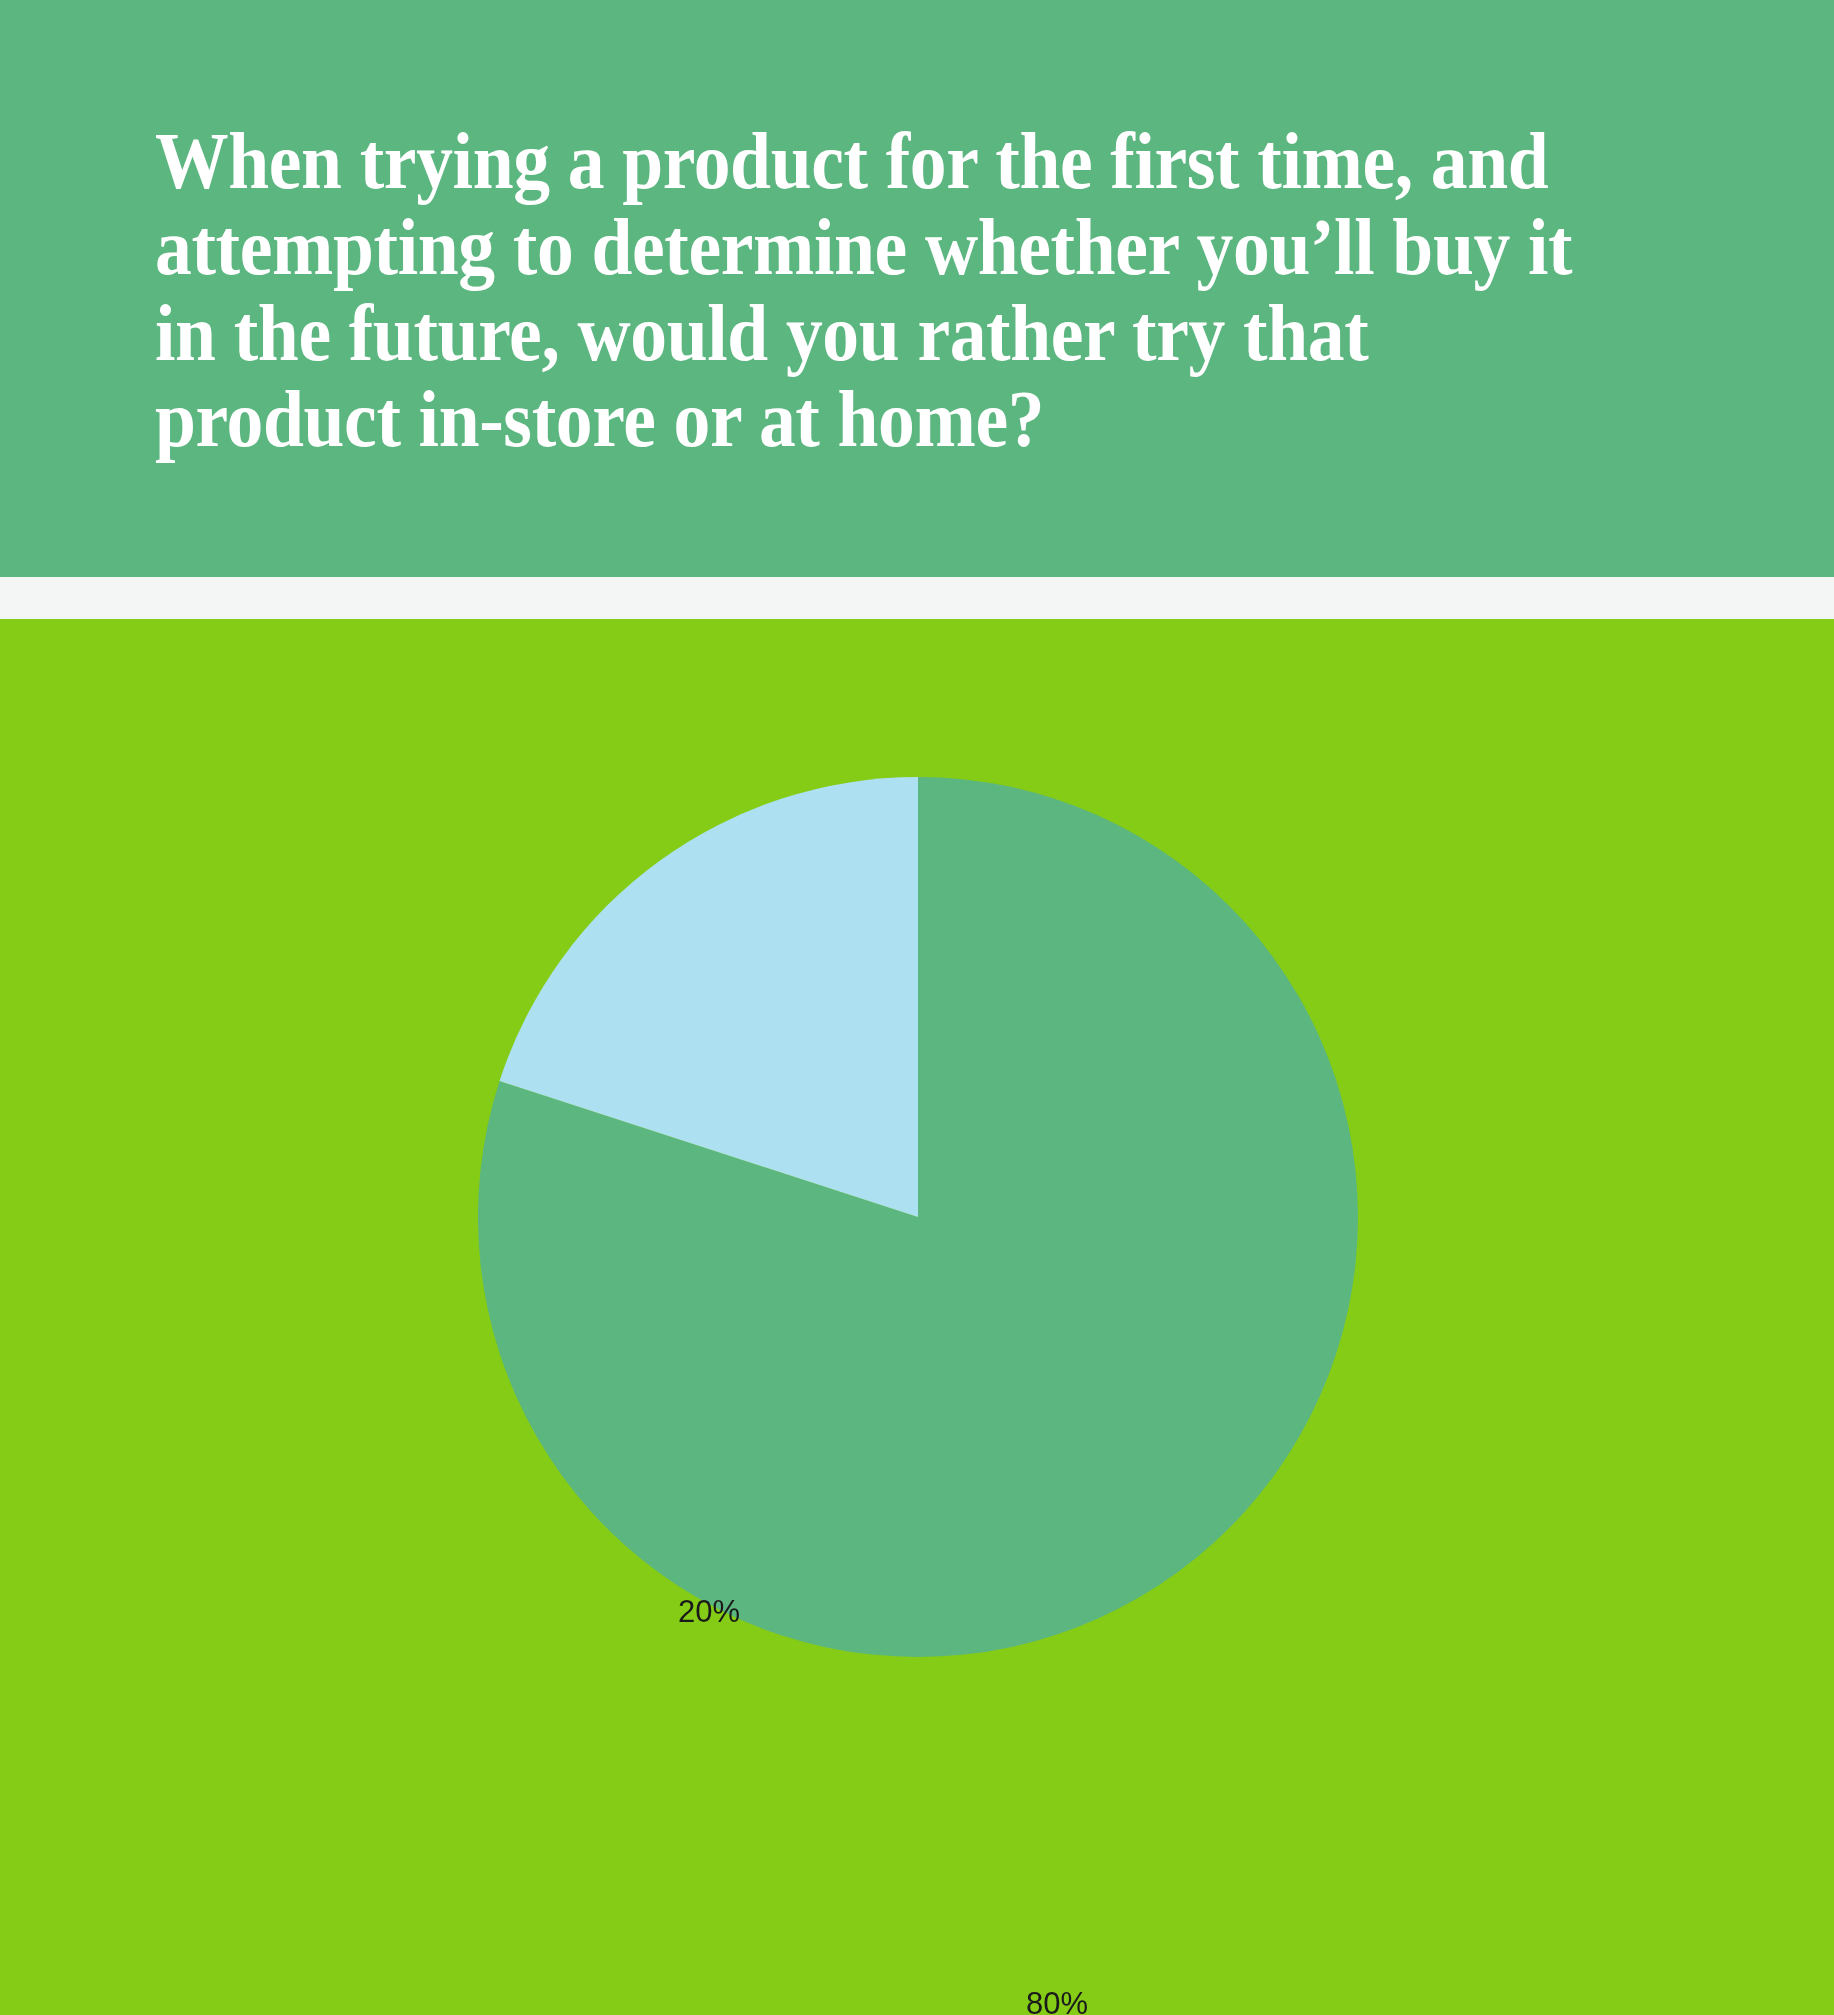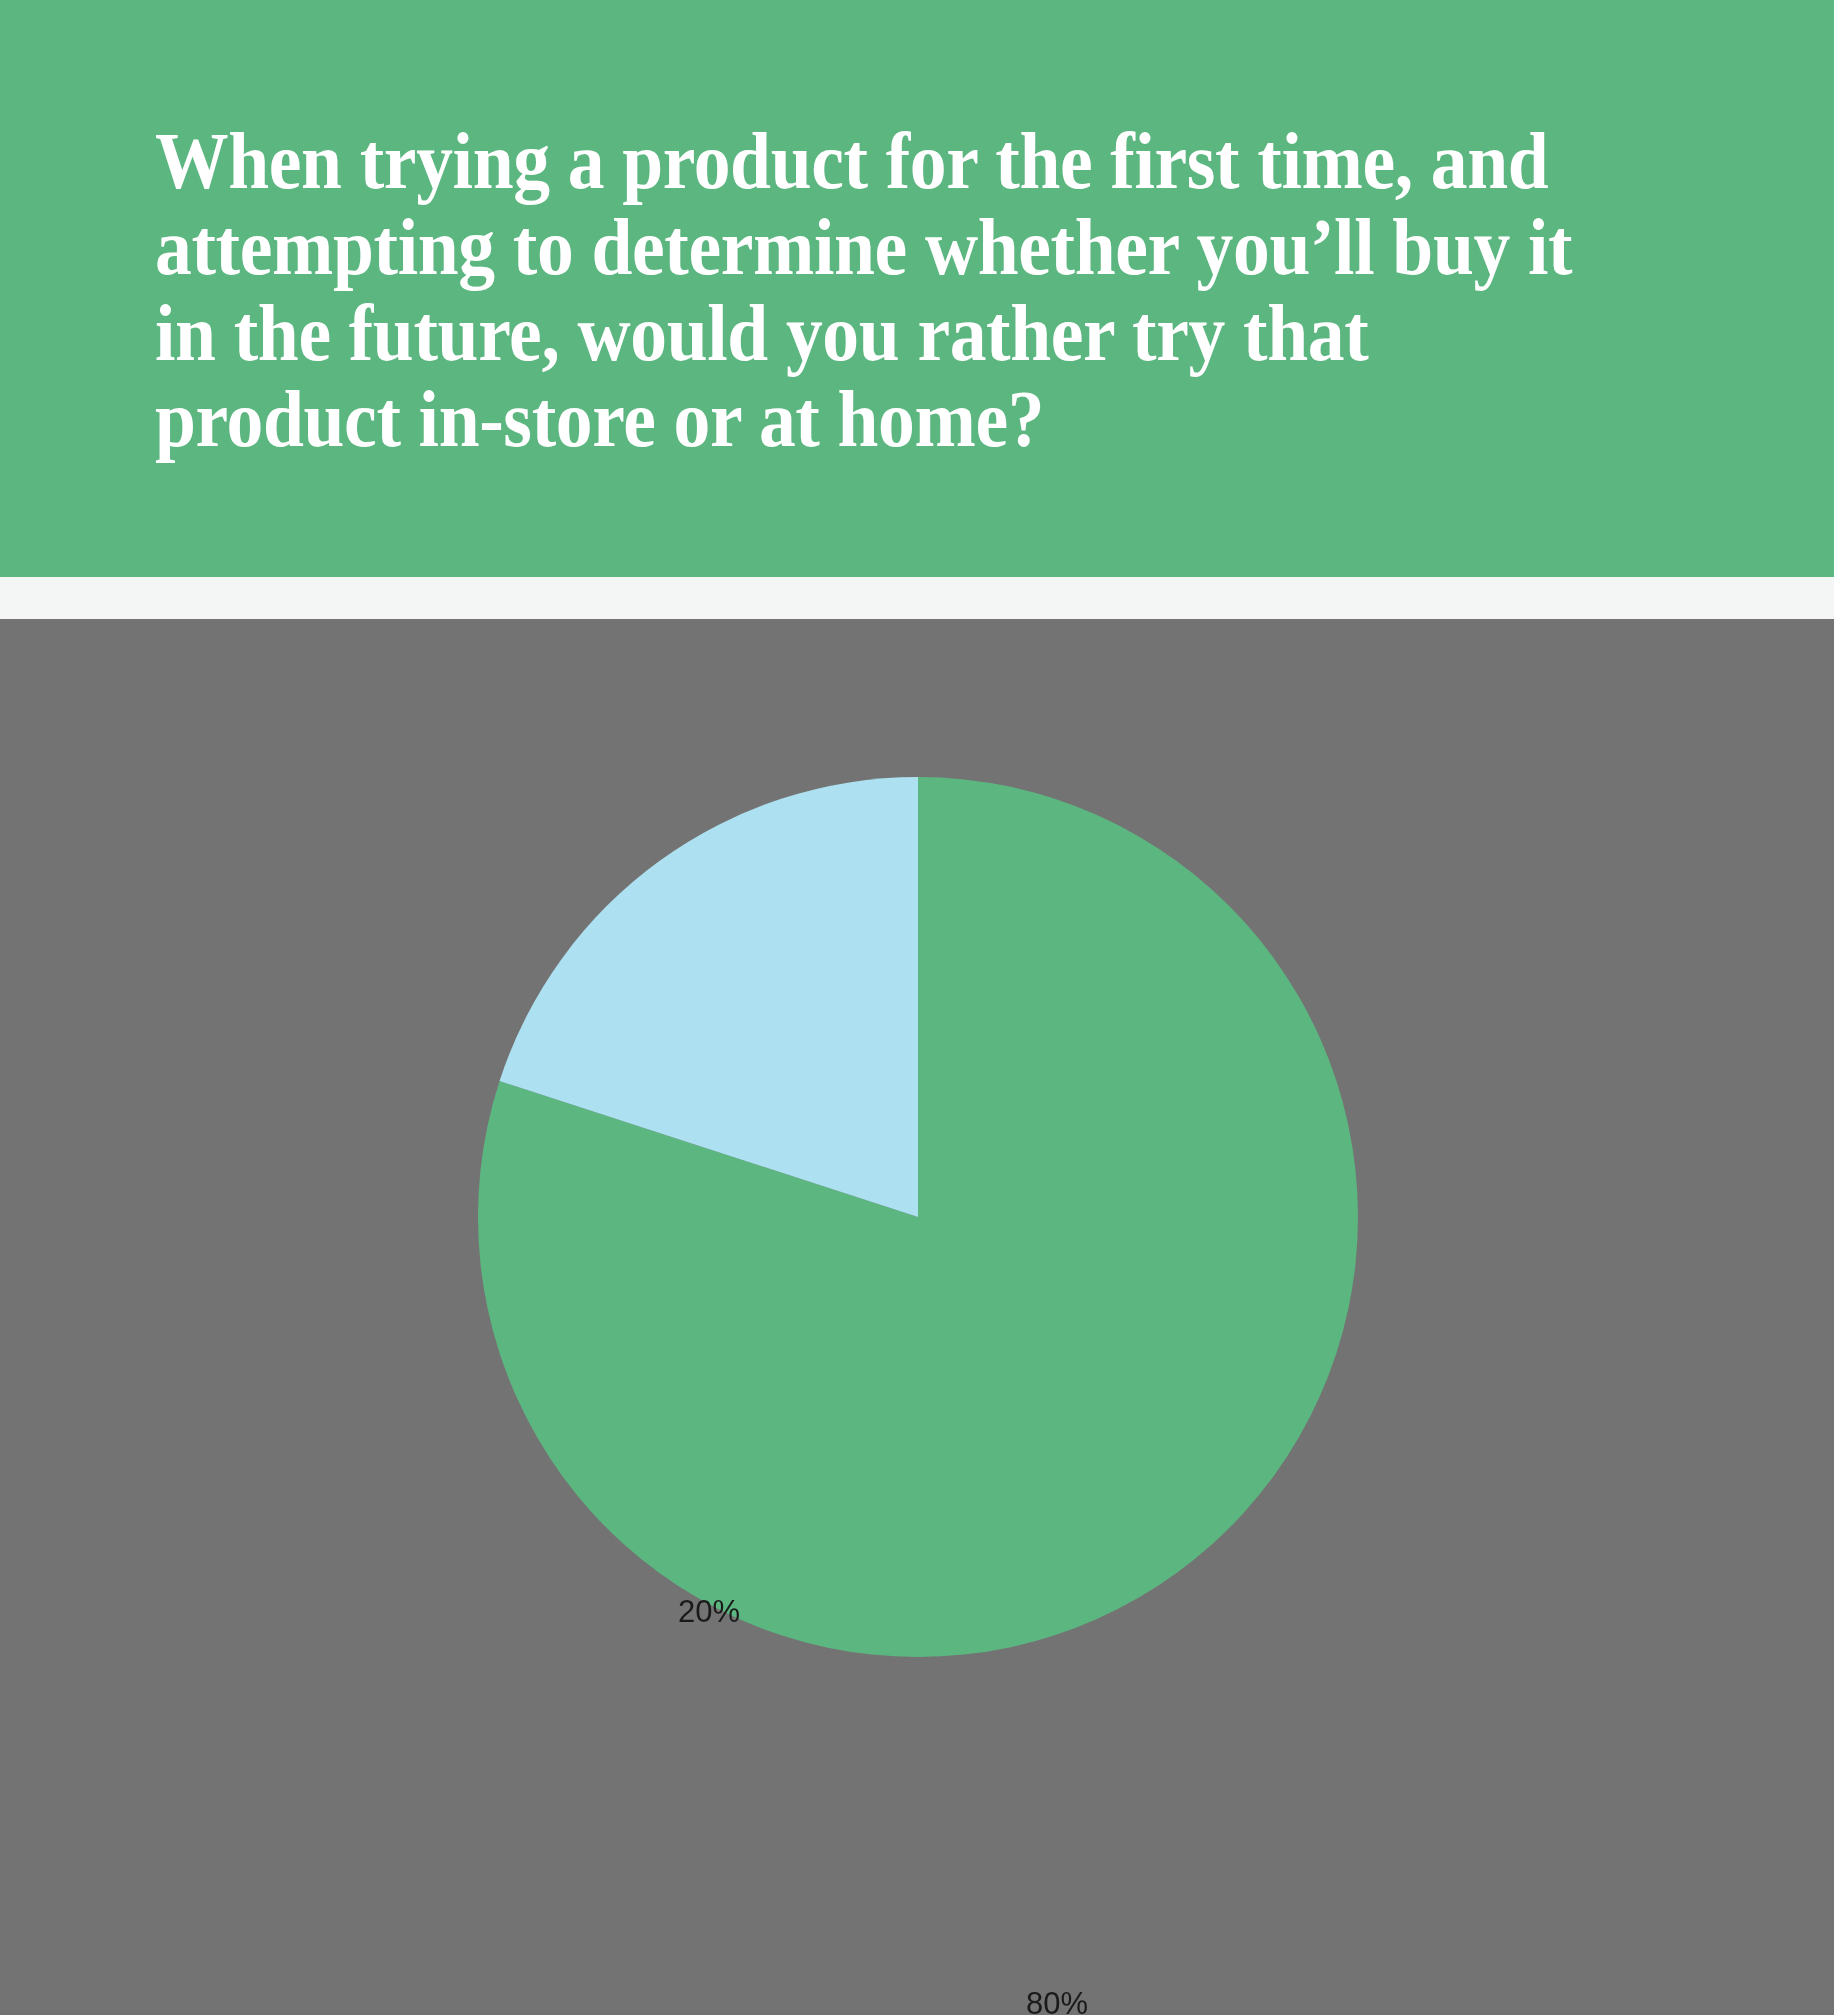--- a/index.html
+++ b/index.html
@@ -41,21 +41,21 @@
     white-space: pre-wrap;
   }
 
   
   #chart-area {
     position: absolute;
     left: 0;
     top: 619px;
     width: 1835px;
     height: 1396px;
-    background: #737373;
+    background: #84cc16;
   }
 
   #pie-wrap {
     position: absolute;
     left: 478px;
     top: 158px;   
     width: 880px;
     height: 880px;
   }
   #pie-svg {

